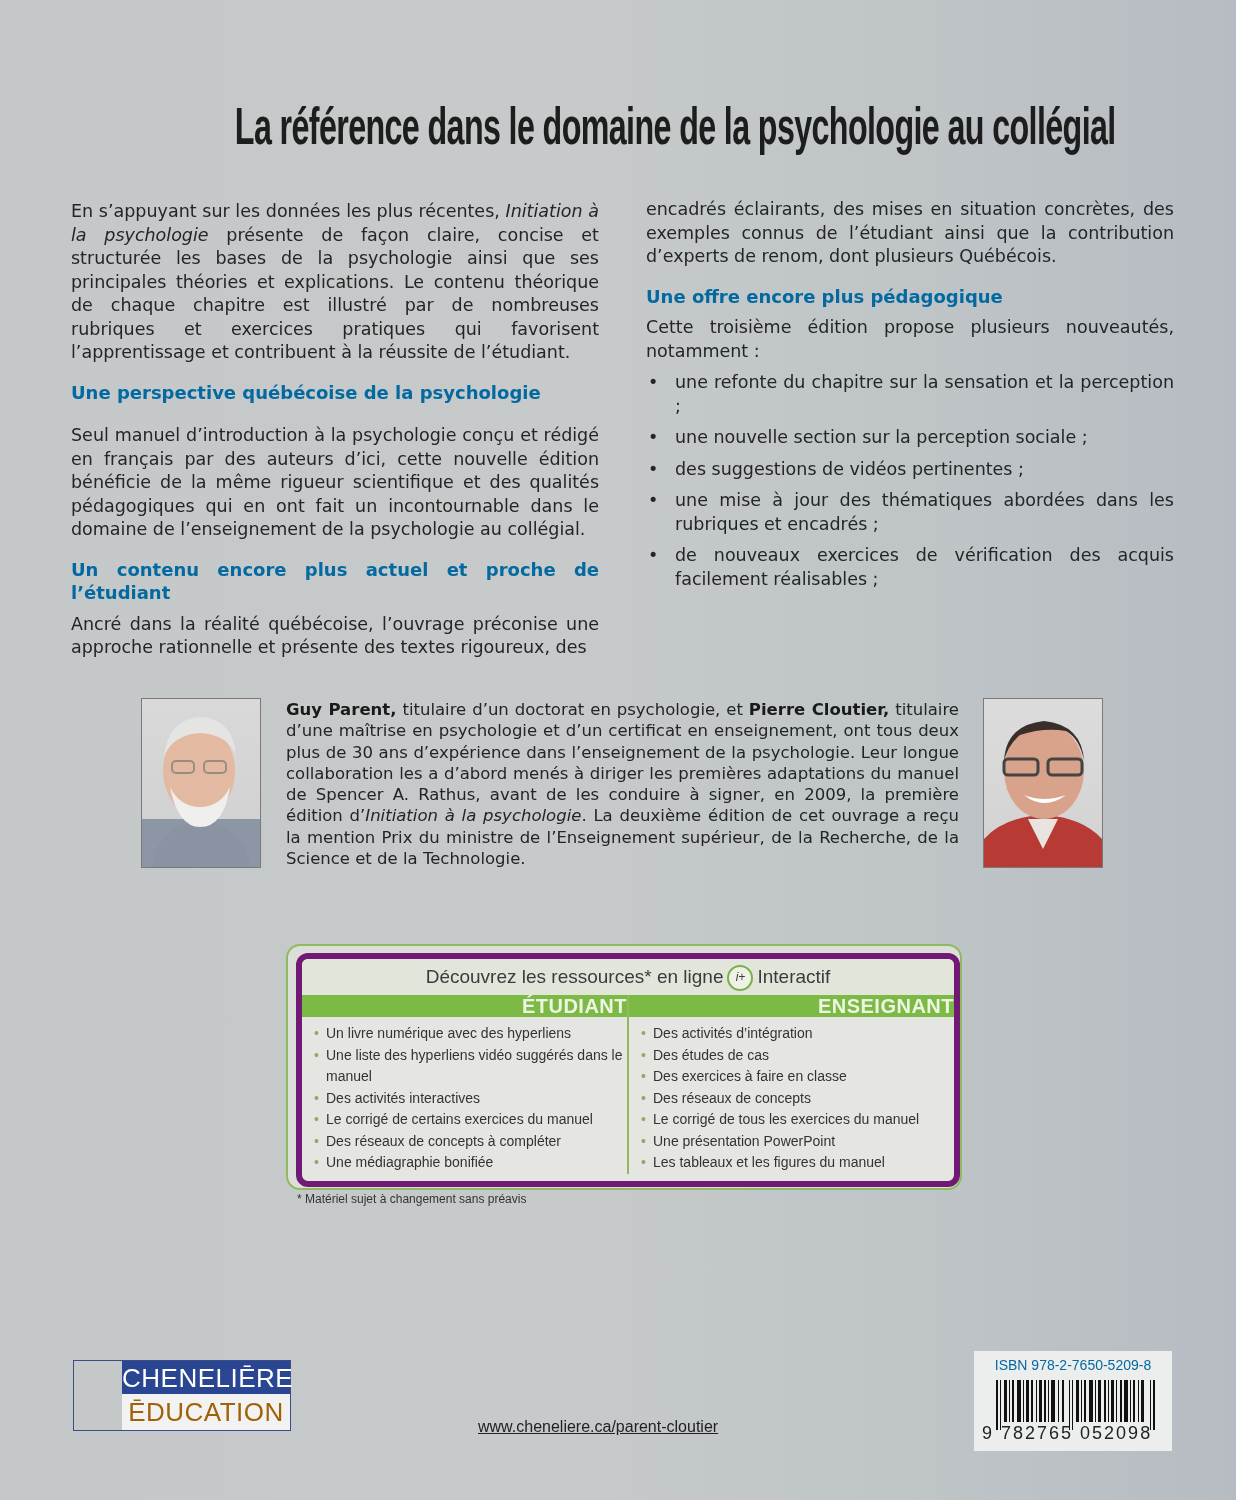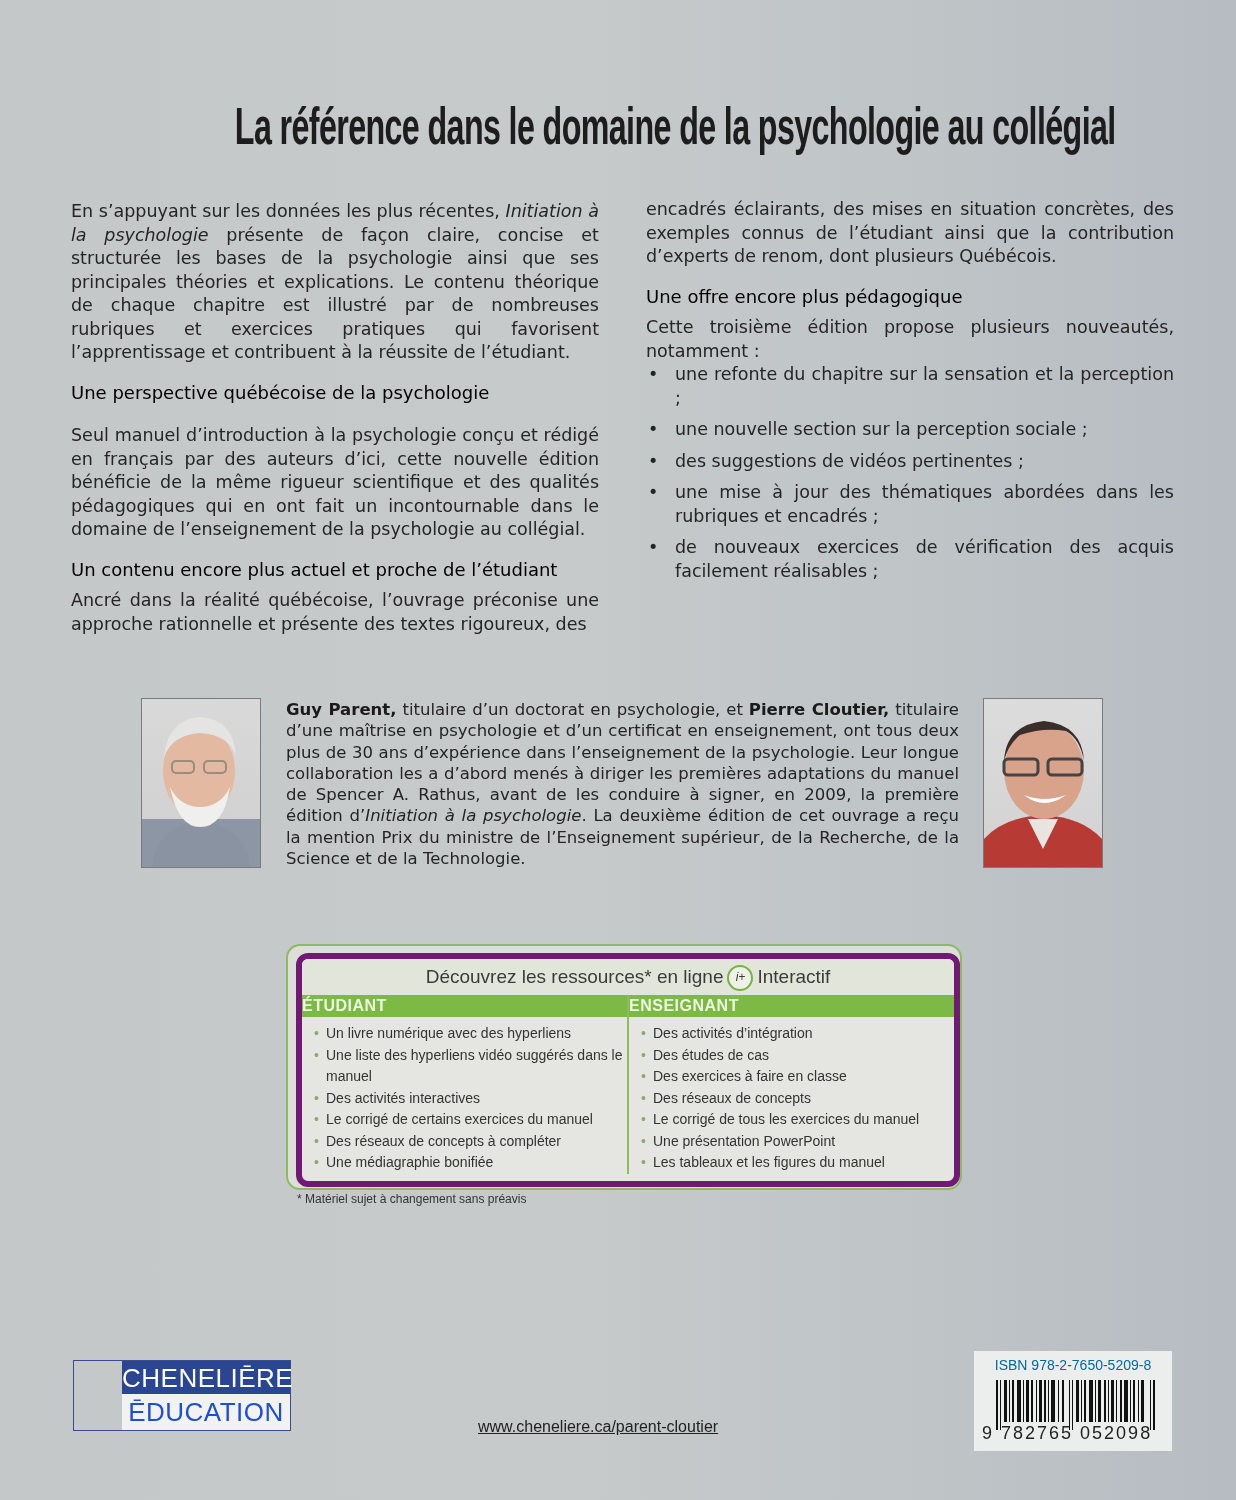--- a/index.html
+++ b/index.html
@@ -12,54 +12,54 @@
   .abs { position:absolute; }
   .title {
     left:0; width:1236px; top:96px; text-align:center;
     font-family: "Liberation Sans", sans-serif; font-weight:bold;
     font-size:52px; letter-spacing:-1px; color:#1d1d1d;
     transform: scaleX(0.62); transform-origin: 50% 50%;
     white-space:nowrap;
   }
   .col { font-size:17.5px; line-height:23.5px; color:#252525; text-align:justify; }
   .col p { margin:0; }
-  .col h3 { margin:0; font-size:18px; font-weight:normal; color:#000000; }
+  .col h3 { margin:0; font-size:18px; font-weight:bold; color:#0369a1; }
   .italic { font-style:italic; }
   .bullets { list-style:none; margin:0; padding:0; }
   .bullets li { position:relative; padding-left:29px; margin-bottom:8px; }
   .bullets li::before { content:"•"; position:absolute; left:2px; top:0; }
   .photo { border:1px solid #7a7a7a; overflow:hidden; }
   .bio { font-size:16.5px; line-height:21.3px; text-align:justify; color:#242424; }
   .bio b { color:#1a1a1a; }
   .res-outer {
     left:286px; top:944px; width:672px; height:242px;
     border:2px solid #8fba62; border-radius:14px; background:#dcdfd9;
   }
   .res-inner {
     left:296px; top:953px; width:652px; height:222px;
     border:6px solid #701a75; border-radius:12px; background:#e5e6e1; overflow:hidden;
   }
   .res-head { height:36px; text-align:center; font-family:"Liberation Sans", sans-serif;
     font-size:19px; line-height:36px; color:#3b3b3b; background:#e2e6da; }
   .res-cols { display:flex; }
   .res-col { width:50%; }
   .res-col + .res-col { border-left:2px solid #8fbb5f; }
-  .res-colhead { height:22px; background:#7dba45; color:#eef6e3; text-align:left;
-    font-family:"Liberation Sans", sans-serif; font-weight:bold; font-size:16px; line-height:22px; letter-spacing:0.5px; }
+  .res-colhead { height:22px; background:#7dba45; color:#eef6e3; text-align:right;
+    font-family:"Liberation Sans", sans-serif; font-weight:bold; font-size:20px; line-height:22px; letter-spacing:0.5px; }
   .res-list { list-style:none; margin:0; padding:6px 0 0 10px;
     font-family:"Liberation Sans", sans-serif; font-size:14px; line-height:21.5px; color:#333; }
   .res-list li { position:relative; padding-left:14px; }
   .res-list li::before { content:"•"; position:absolute; left:2px; color:#8da96e; }
   .iplus { display:inline-block; width:22px; height:22px; border:2px solid #79b048; border-radius:50%;
     text-align:center; line-height:21px; font-size:12px; font-style:italic; color:#3b3b3b; vertical-align:middle;
     margin:0 4px; background:#eef2e6; }
   .logo { left:73px; top:1360px; width:168px; border:1px solid #3a4d8a;padding-left:48px; }
   .logo-top { background:#2a4592; color:#ffffff; font-family:"Liberation Sans", sans-serif; font-size:26px;
     text-align:center; height:33px; line-height:34px; letter-spacing:0.5px; }
-  .logo-bot { background:#f2f2f2; color:#1d4ed8; font-family:"Liberation Sans", sans-serif; font-size:26px;
+  .logo-bot { background:#f2f2f2; color:#a16207; font-family:"Liberation Sans", sans-serif; font-size:26px;
     text-align:center; height:36px; line-height:36px; letter-spacing:0.5px; }
   .isbn-box { left:974px; top:1351px; width:198px; height:100px; background:#eceeee; }
   .isbn-label { position:absolute; left:0; width:198px; top:6px; text-align:center;
     font-family:"Liberation Sans", sans-serif; font-size:14px; color:#0369a1; }
   .barcode { position:absolute; left:22px; top:29px; width:160px; height:50px; }
   .isbn-digits { position:absolute; left:8px; top:72px; width:190px;
     font-family:"Liberation Sans", sans-serif; font-size:18px; color:#222; letter-spacing:2px; white-space:pre; }
   .url { left:478px; top:1418px; font-family:"Liberation Sans", sans-serif; font-size:16px; color:#222;text-decoration:underline; }
   .footnote { left:297px; top:1192px; font-family:"Liberation Sans", sans-serif; font-size:12px; color:#333; }
 </style>
@@ -74,21 +74,21 @@
   </p>
   <h3 style="margin-top:16px; margin-bottom:20px;">Une perspective québécoise de la psychologie</h3>
   <p>Seul manuel d’introduction à la psychologie conçu et rédigé en français par des auteurs d’ici, cette nouvelle édition bénéficie de la même rigueur scientifique et des qualités pédagogiques qui en ont fait un incontournable dans le domaine de l’enseignement de la psychologie au collégial.</p>
   <h3 style="margin-top:16px; margin-bottom:8px;">Un contenu encore plus actuel et proche de l’étudiant</h3>
   <p>Ancré dans la réalité québécoise, l’ouvrage préconise une approche rationnelle et présente des textes rigoureux, des</p>
 </div>
 
 <div class="abs col" style="left:646px; top:198px; width:528px;">
   <p>encadrés éclairants, des mises en situation concrètes, des exemples connus de l’étudiant ainsi que la contribution d’experts de renom, dont plusieurs Québécois.</p>
   <h3 style="margin-top:16px; margin-bottom:8px;">Une offre encore plus pédagogique</h3>
-  <p style="">Cette troisième édition propose plusieurs nouveautés, notamment :</p>
+  <p style="margin-bottom:8px;">Cette troisième édition propose plusieurs nouveautés, notamment :</p>
   <ul class="bullets">
     <li>une refonte du chapitre sur la sensation et la perception ;</li>
     <li>une nouvelle section sur la perception sociale ;</li>
     <li>des suggestions de vidéos pertinentes ;</li>
     <li>une mise à jour des thématiques abordées dans les rubriques et encadrés ;</li>
     <li>de nouveaux exercices de vérification des acquis facilement réalisables ;</li>
   </ul>
 </div>
 
 <div class="abs photo" style="left:141px; top:698px; width:118px; height:168px; background:linear-gradient(180deg,#d8d9d8 0%,#cfcfcf 100%);">

